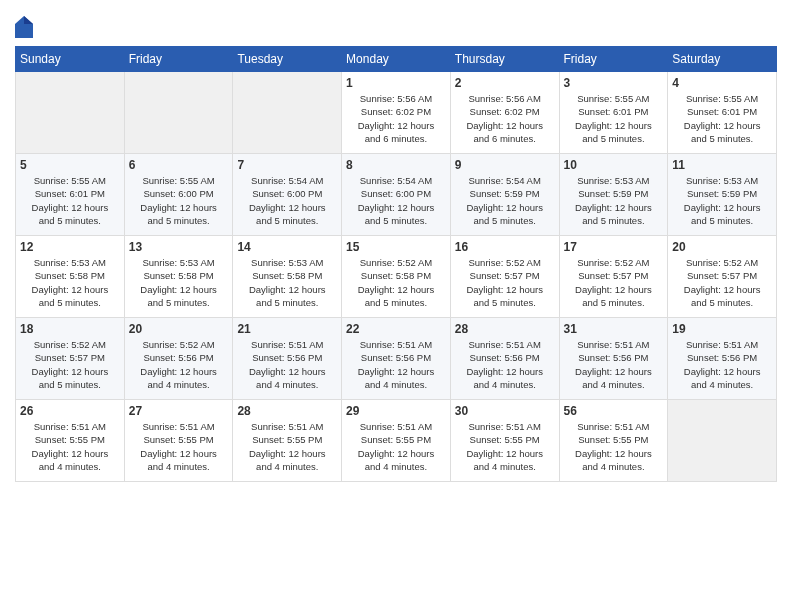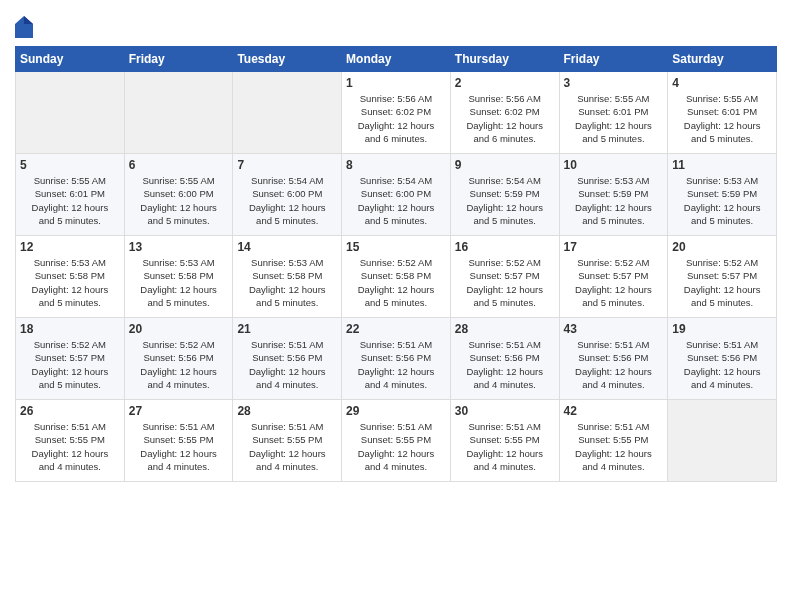--- a/index.html
+++ b/index.html
@@ -64,21 +64,21 @@
       width: 100%;
       border-collapse: collapse;
       table-layout: fixed;
     }
     thead tr {
       background: #2a5db0;
       color: #fff;
     }
     thead th {
       font-size: 12px;
-      font-weight: bold;
+      font-weight: normal;
       padding: 5px 4px;
       text-align: left;
       border: 1px solid #2a5db0;
     }
     tbody tr {
       border-bottom: 1px solid #ccc;
     }
     tbody td {
       font-size: 10px;
       color: #333;
@@ -311,21 +311,21 @@
 and 4 minutes.</div>
           </td>
           <td>
             <span class="day-num">28</span>
             <div class="day-info" style="white-space: pre-line;">Sunrise: 5:51 AM
 Sunset: 5:56 PM
 Daylight: 12 hours
 and 4 minutes.</div>
           </td>
           <td>
-            <span class="day-num">43</span>
+            <span class="day-num">31</span>
             <div class="day-info" style="white-space: pre-line;">Sunrise: 5:51 AM
 Sunset: 5:56 PM
 Daylight: 12 hours
 and 4 minutes.</div>
           </td>
           <td>
             <span class="day-num">19</span>
             <div class="day-info" style="white-space: pre-line;">Sunrise: 5:51 AM
 Sunset: 5:56 PM
 Daylight: 12 hours
@@ -362,21 +362,21 @@
 and 4 minutes.</div>
           </td>
           <td>
             <span class="day-num">30</span>
             <div class="day-info" style="white-space: pre-line;">Sunrise: 5:51 AM
 Sunset: 5:55 PM
 Daylight: 12 hours
 and 4 minutes.</div>
           </td>
           <td>
-            <span class="day-num">42</span>
+            <span class="day-num">56</span>
             <div class="day-info" style="white-space: pre-line;">Sunrise: 5:51 AM
 Sunset: 5:55 PM
 Daylight: 12 hours
 and 4 minutes.</div>
           </td>
           <td class="empty-cell"></td>
         </tr>
       </tbody>
   </table>
 </div>

